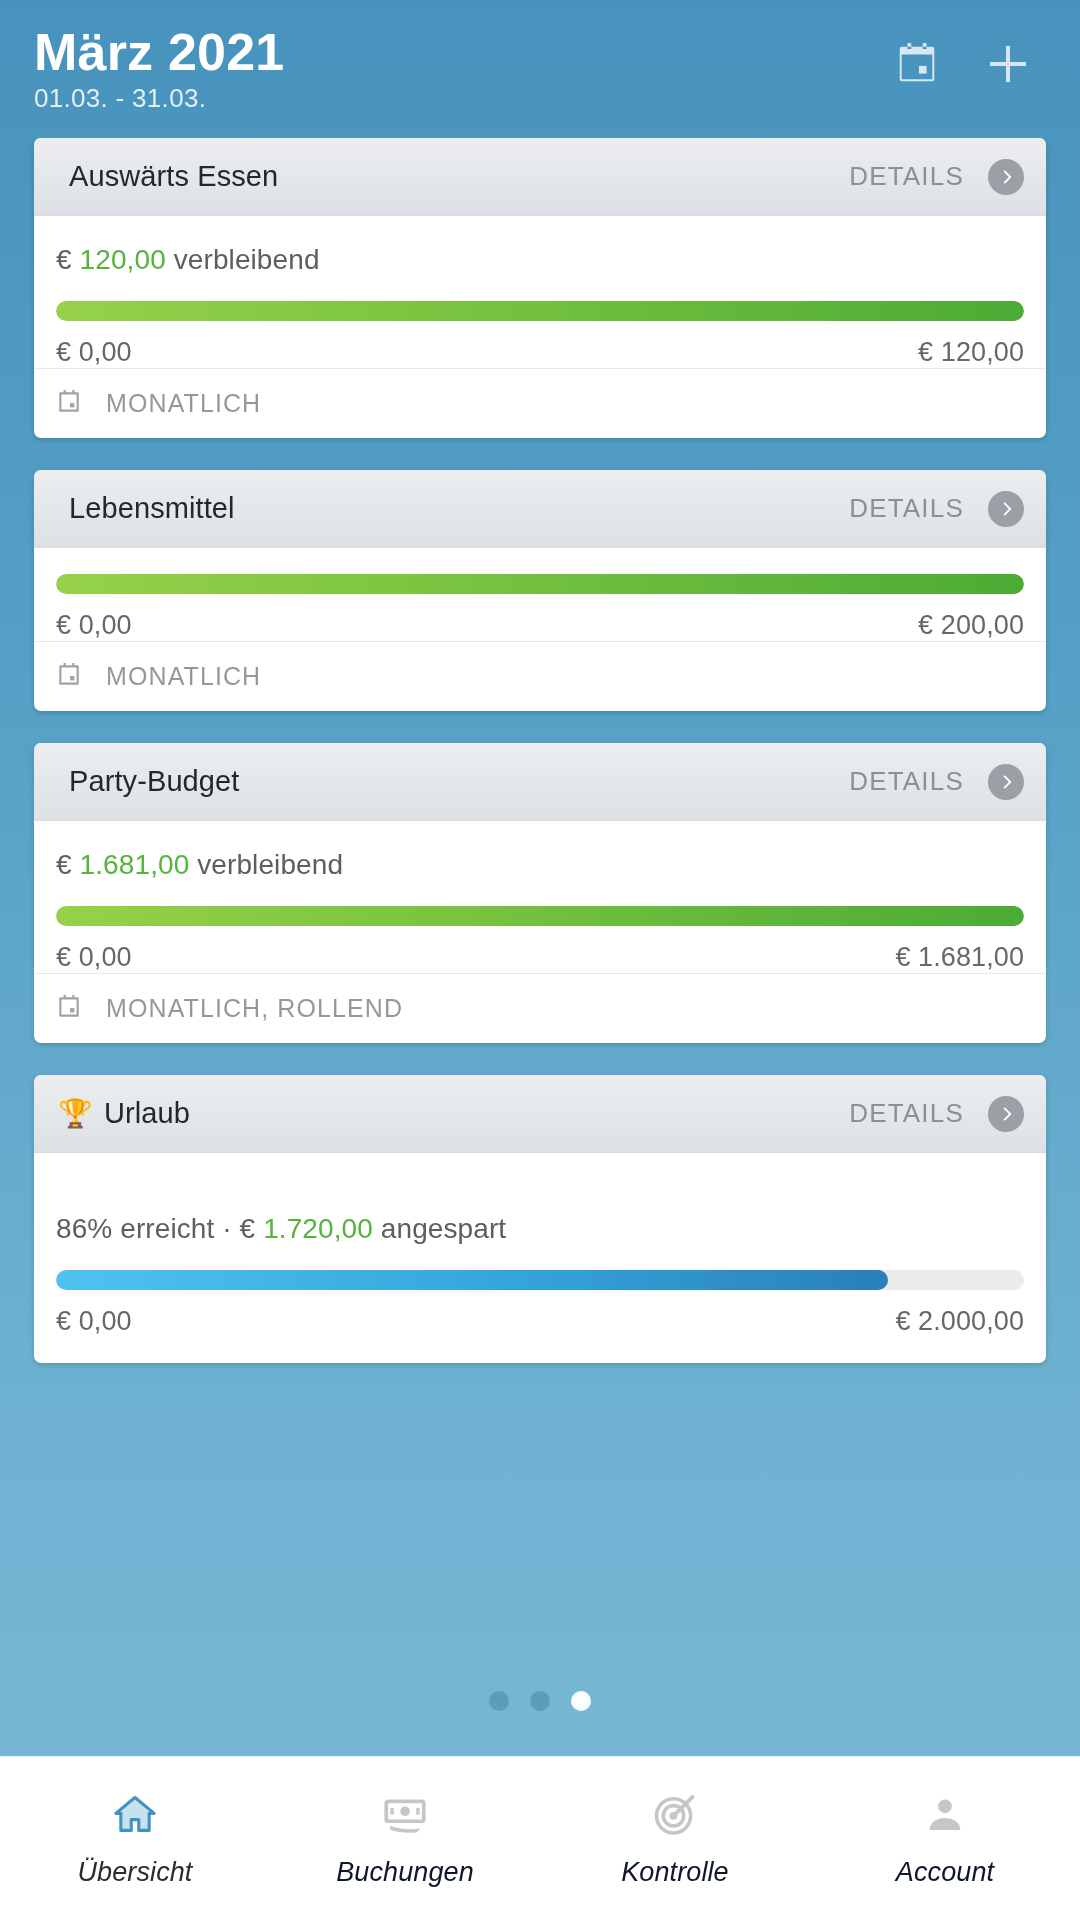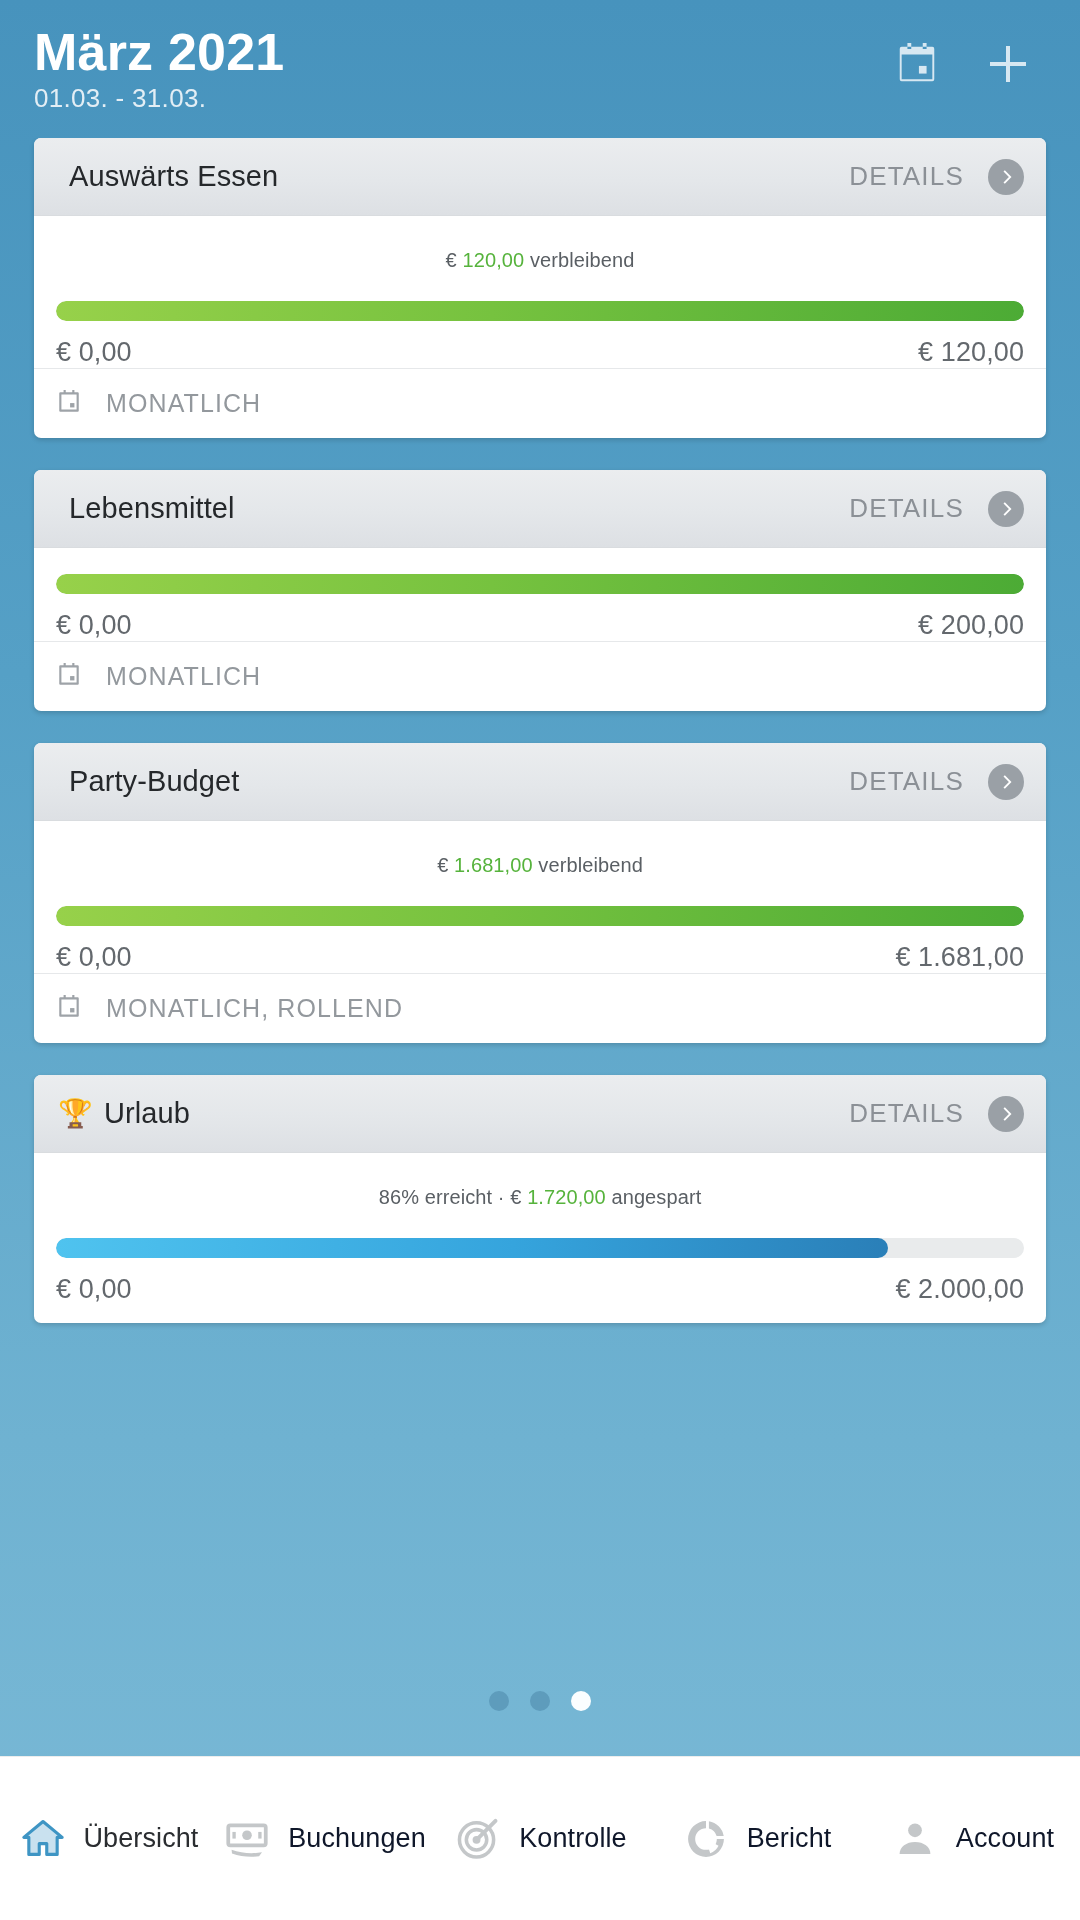--- a/index.html
+++ b/index.html
@@ -91,22 +91,22 @@
   }
   .details-chev {
     width:36px; height:36px;
     border-radius:50%;
     background:#9aa0a6;
     display:flex; align-items:center; justify-content:center;
   }
 
   .card-body { padding:26px 22px 0 22px; }
   .summary {
-    text-align:center;
-    font-size:20px;
+    text-align:left;
+    font-size:28px;
     color:#5a5f64;
     letter-spacing:0.1px;
     line-height:36px;
     margin-bottom:23px;
   }
   .summary .amt-green { color:#56b33c; }
   .summary .pct { color:#5a5f64; }
 
   .bar-track {
     height:20px;
@@ -119,21 +119,21 @@
   .bar-blue  { background:linear-gradient(to right, #4fc3ef 0%, #35a4dd 55%, #2a7fb8 100%); }
 
   .minmax {
     display:flex;
     justify-content:space-between;
     font-size:27px;
     color:#63686d;
     padding:16px 0 0 0;
     letter-spacing:0.1px;
   }
-  .body-pad-b { padding-bottom:18px; }
+  .body-pad-b { padding-bottom:26px;margin-top:32px; }
 
   .card-foot {
     border-top:1px solid #e6e8ea;
     height:70px;
     display:flex;
     align-items:center;
     gap:24px;
     padding:0 22px;
   }
   .foot-label {
@@ -159,23 +159,25 @@
     flex:0 0 auto;
     height:164px;
     background:#ffffff;
     display:flex;
     align-items:center;
     border-top:1px solid #eceded;
   }
   .nav-item {
     flex:1 1 0;
     display:flex;
+    flex-direction:column;
     align-items:center;
     justify-content:center;
     gap:16px;
+    font-style:italic;
   }
   .nav-label {
     font-size:27px;
     color:#0f172a;
     letter-spacing:0.1px;
   }
   .nav-item.active .nav-label { color:#2a2d30; }
   .nav-ico { height:52px; display:flex; align-items:center; justify-content:center; }
 </style>
 </head>
@@ -382,31 +384,20 @@
         <svg width="50" height="50" viewBox="0 0 24 24" aria-hidden="true">
           <circle cx="11.3" cy="12.4" r="8.2" fill="none" stroke="#c4c7c9" stroke-width="1.7"></circle>
           <circle cx="11.3" cy="12.4" r="4.9" fill="none" stroke="#c4c7c9" stroke-width="1.7"></circle>
           <circle cx="11.3" cy="12.4" r="1.9" fill="#c4c7c9"></circle>
           <path d="M11.3 12.4L20.4 3.3" stroke="#c4c7c9" stroke-width="1.9" stroke-linecap="round"></path>
         </svg>
       </span>
       <span class="nav-label">Kontrolle</span>
     </div>
 
-    <div class="nav-item">
-      <span class="nav-ico">
-        <svg width="50" height="50" viewBox="0 0 24 24" aria-hidden="true">
-          <path d="M12 3.4a8.6 8.6 0 1 0 8.6 8.6h-3.4A5.2 5.2 0 1 1 12 6.8V3.4z" fill="#c4c7c9"></path>
-          <path d="M13.4 3.5A8.6 8.6 0 0 1 20.5 10.6h-3.4a5.2 5.2 0 0 0-3.7-3.7V3.5z" fill="#c4c7c9"></path>
-          <circle cx="12" cy="12" r="2.5" fill="#ffffff"></circle>
-          <path d="M12 12l6 3.2a7 7 0 0 1-4 3.6L12 12z" fill="#ffffff"></path>
-        </svg>
-      </span>
-      <span class="nav-label">Bericht</span>
-    </div>
 
     <div class="nav-item">
       <span class="nav-ico">
         <svg width="50" height="50" viewBox="0 0 24 24" aria-hidden="true">
           <circle cx="12" cy="7.8" r="3.3" fill="#c4c7c9"></circle>
           <path d="M4.6 19.2c0-3.5 3.3-5.8 7.4-5.8s7.4 2.3 7.4 5.8H4.6z" fill="#c4c7c9"></path>
         </svg>
       </span>
       <span class="nav-label">Account</span>
     </div>

